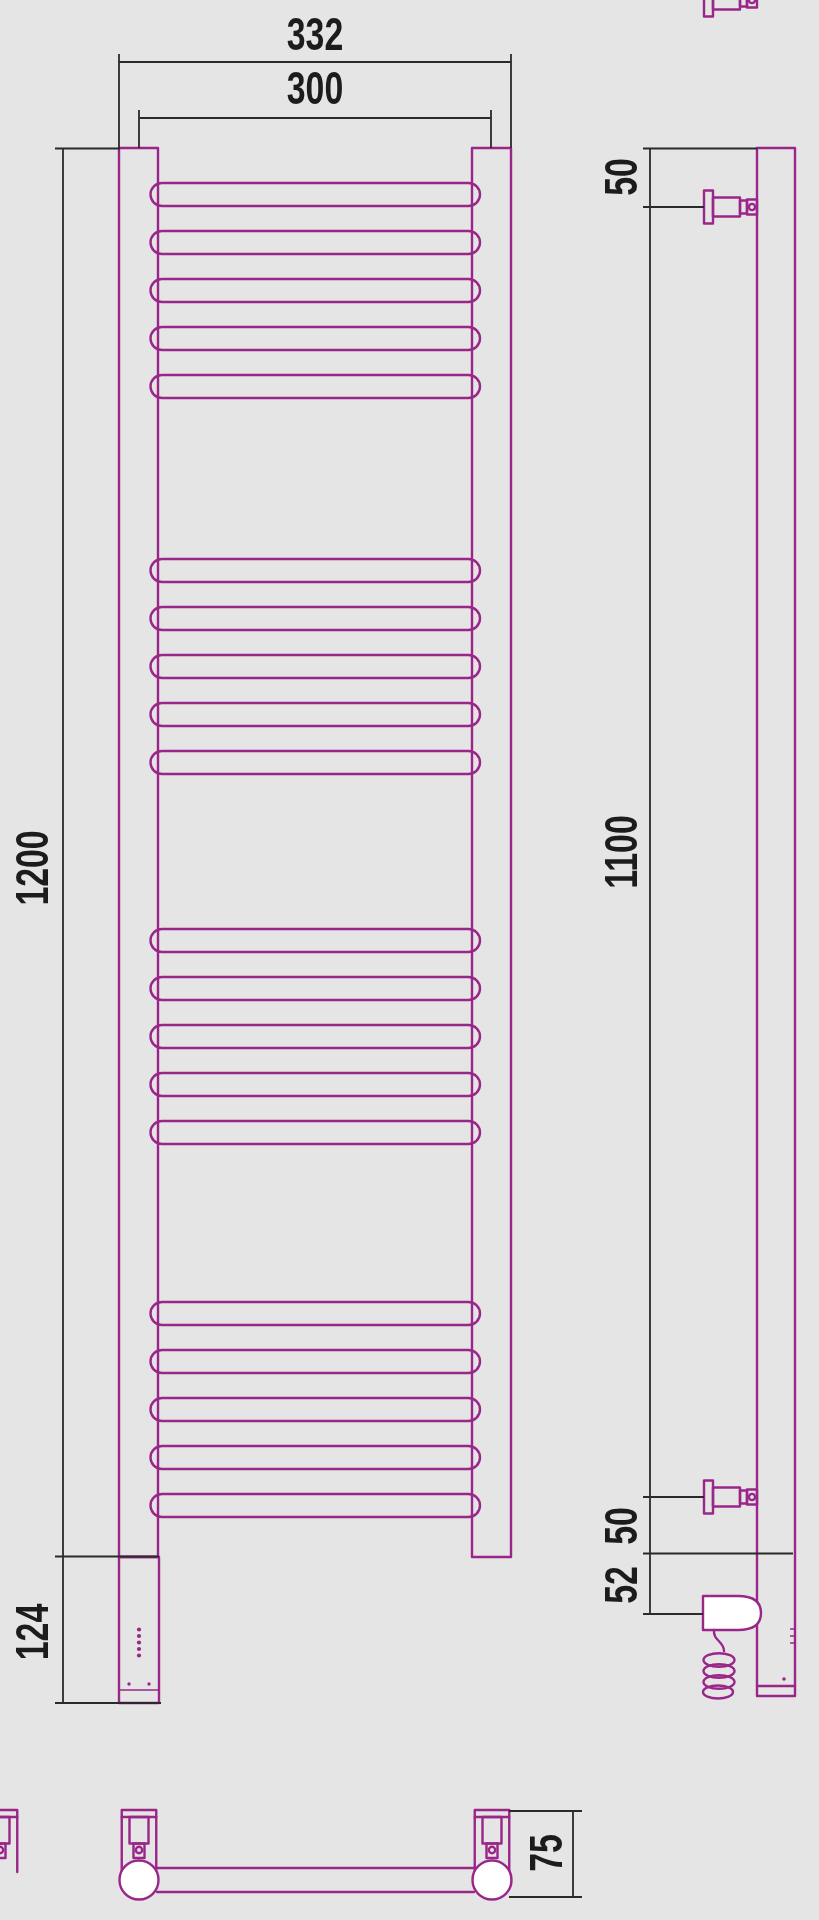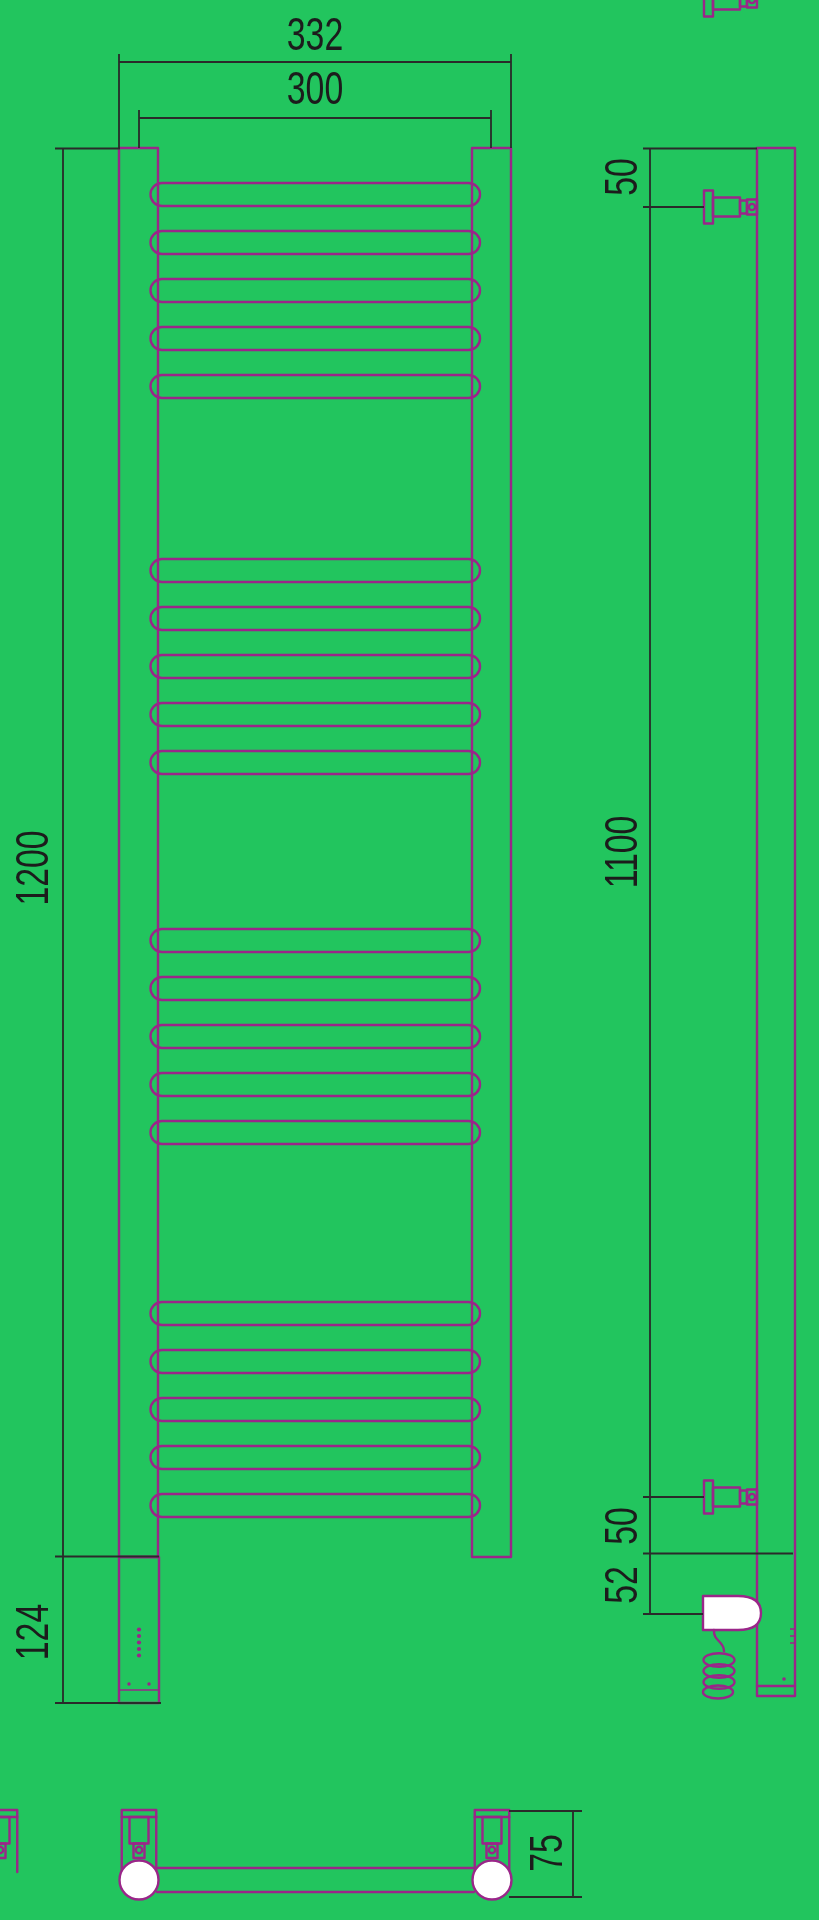--- a/index.html
+++ b/index.html
@@ -1,16 +1,16 @@
 <!DOCTYPE html>
 <html><head>
 <meta charset="utf-8">
 <style>
   html,body{margin:0;padding:0;background:#ffffff;}
-  .stage{position:relative;width:819px;height:1920px;background:#22c55e;overflow:hidden;}
+  .stage{position:relative;width:819px;height:1920px;background:#e5e5e5;overflow:hidden;font-weight:bold;}
   svg{display:block;}
   
   .p{stroke:#9A2689;fill:none;stroke-width:2.4;stroke-linecap:round;stroke-linejoin:round;}
   .pthin{stroke:#9A2689;fill:none;stroke-width:1.5;}
   .pw{stroke:#9A2689;fill:#ffffff;stroke-width:2.4;stroke-linejoin:round;}
   .pf{fill:#9A2689;stroke:none;}
   
   .d{stroke:#2a2a2a;fill:none;stroke-width:1.8;stroke-linecap:butt;}
   
   .t{font-family:"Liberation Sans","DejaVu Sans",sans-serif;font-size:47px;fill:#1c1c1c;}

